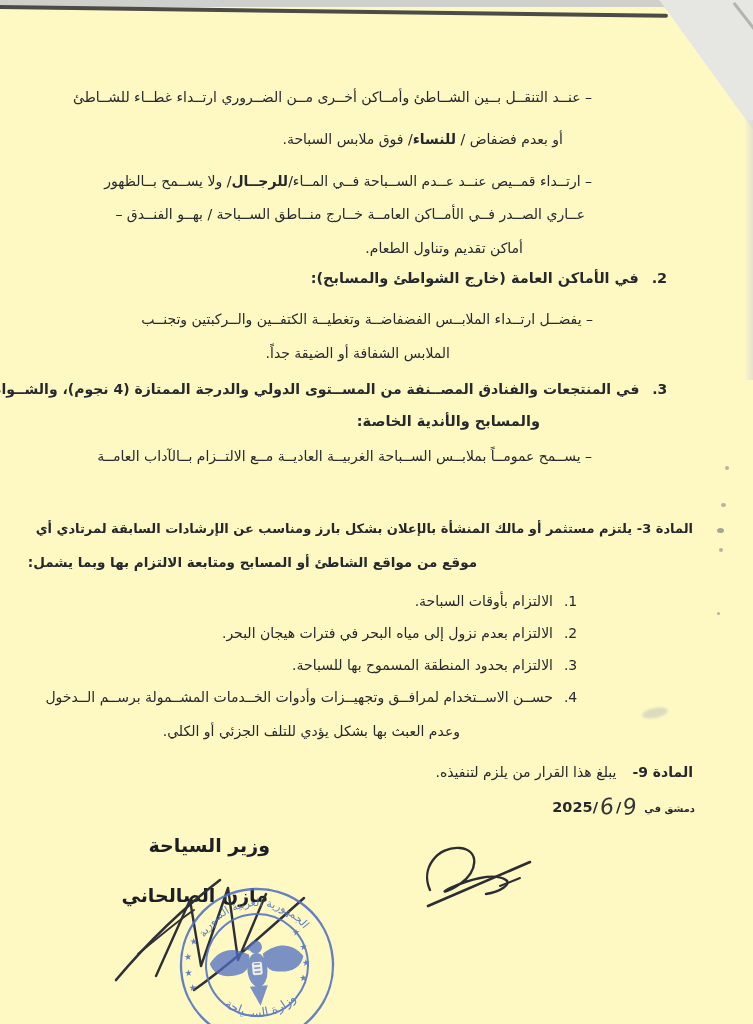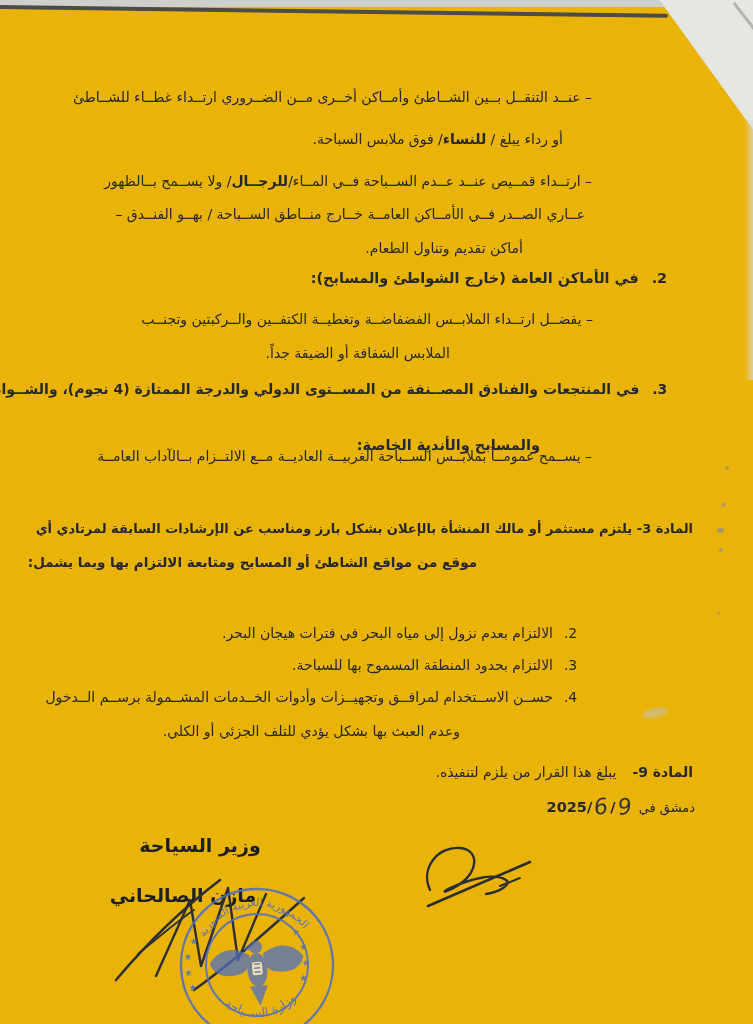--- a/index.html
+++ b/index.html
@@ -1,17 +1,17 @@
 <!DOCTYPE html>
 <html lang="ar" dir="rtl"><head>
 <meta charset="utf-8">
 <style>
   html,body{margin:0;padding:0;}
   body{width:753px;height:1024px;background:#efefec;font-family:"DejaVu Sans",sans-serif;}
-  #paper{position:relative;width:753px;height:1024px;background:#eab308;overflow:hidden;}
+  #paper{position:relative;width:753px;height:1024px;background:#fef9c3;overflow:hidden;}
 
   
   .top-strip{position:absolute;top:0;left:0;width:753px;height:7px;background:#cfcfcb;}
   .top-line{position:absolute;top:5px;left:-4px;width:672px;height:4px;background:#4b4b47;transform:rotate(0.75deg);transform-origin:left center;border-radius:2px;}
   .corner-gray{position:absolute;top:0;right:0;width:120px;height:135px;background:#e6e6e2;clip-path:polygon(100% 0,22% 0,100% 96%);}
   .corner-edge{position:absolute;top:2px;right:18px;width:3px;height:150px;background:#a8a8a2;transform:rotate(-38deg);transform-origin:top right;opacity:.8;}
   .right-band{position:absolute;top:120px;right:0;width:9px;height:260px;background:linear-gradient(to left,#d9d9d5,rgba(217,217,213,0));opacity:.7;}
   .speck{position:absolute;border-radius:50%;background:#8f8f8a;opacity:.65;}
   .smudge{position:absolute;width:26px;height:10px;border-radius:50%;background:#c2c2bd;opacity:.55;transform:rotate(-12deg);filter:blur(1px);}
 
@@ -19,27 +19,27 @@
   .line{position:absolute;height:26px;line-height:26px;white-space:nowrap;text-align:right;
         color:#26282e;font-size:14px;letter-spacing:-0.2px;}
   .bold{font-weight:bold;}
   .b-inline{font-weight:bold;}
   .num{display:inline-block;margin-inline-end:13px;}
   .num-sub{display:inline-block;margin-inline-end:11px;}
   .m-label{font-weight:bold;margin-inline-end:16px;}
 
   
   .date-line{position:absolute;height:30px;line-height:30px;white-space:nowrap;text-align:right;color:#26282e;}
-  .date-city{font-size:13px;font-weight:normal;margin-inline-start:10px;}
+  .date-city{font-size:10px;font-weight:bold;margin-inline-start:10px;}
   .date-ltr{direction:ltr;unicode-bidi:isolate;display:inline-block;}
   .date-typed{font-size:14.5px;font-weight:bold;}
   .hw{font-style:italic;font-size:22px;display:inline-block;transform:rotate(-8deg);color:#33353b;padding:0 2px;position:relative;top:2px;}
 
   
-  .sig-title{position:absolute;color:#1d1f26;font-weight:bold;font-size:19px;text-align:center;white-space:nowrap;}
+  .sig-title{position:absolute;color:#1d1f26;font-weight:bold;font-size:19px;white-space:nowrap;}
   svg{position:absolute;overflow:visible;}
   .stamp-svg{opacity:.88;transform:rotate(-5deg);}
 </style>
 </head>
 <body>
 
 <div id="paper">
 
   <div class="top-strip"></div>
   <div class="corner-gray"></div>
@@ -47,39 +47,40 @@
   <div class="top-line"></div>
   <div class="right-band"></div>
   <div class="speck" style="top:466px;right:24px;width:4px;height:4px;"></div>
   <div class="speck" style="top:503px;right:27px;width:5px;height:4px;"></div>
   <div class="speck" style="top:528px;right:29px;width:7px;height:5px;opacity:.8;"></div>
   <div class="speck" style="top:548px;right:30px;width:4px;height:4px;"></div>
   <div class="speck" style="top:612px;right:33px;width:3px;height:3px;"></div>
   <div class="smudge" style="top:708px;left:642px;"></div>
 
   <div class="line" style="top:84px;right:161px;width:530px;"><span>– عنــد التنقــل بــين الشــاطئ وأمــاكن أخــرى مــن الضــروري ارتــداء غطــاء للشــاطئ</span></div>
-  <div class="line" style="top:126px;right:190px;"><span>أو رداء يبلغ / </span><span class="b-inline">للنساء</span><span>/ فوق ملابس السباحة.</span></div>
+  <div class="line" style="top:126px;right:190px;"><span>أو بعدم فضفاض / </span><span class="b-inline">للنساء</span><span>/ فوق ملابس السباحة.</span></div>
 
   <div class="line" style="top:201px;right:168px;"><span>عــاري الصــدر فــي الأمــاكن العامــة خــارج منــاطق الســباحة / بهــو الفنــدق –</span></div>
   <div class="line" style="top:168px;right:161px;width:530px;"><span>– ارتــداء قمــيص عنــد عــدم الســباحة فــي المــاء/</span><span class="b-inline">للرجــال</span><span>/ ولا يســمح بــالظهور</span></div>
   <div class="line" style="top:235px;right:230px;"><span>أماكن تقديم وتناول الطعام.</span></div>
 
   <div class="line bold" style="top:265px;right:86px;font-size:14.5px;"><span class="num">2.</span><span>في الأماكن العامة (خارج الشواطئ والمسابح):</span></div>
 
   <div class="line" style="top:306px;right:160px;width:531px;"><span>– يفضــل ارتــداء الملابــس الفضفاضــة وتغطيــة الكتفــين والــركبتين وتجنــب</span></div>
   <div class="line" style="top:340px;right:303px;"><span>الملابس الشفافة أو الضيقة جداً.</span></div>
 
   <div class="line bold" style="top:376px;right:86px;font-size:14px;"><span class="num">3.</span><span>في المنتجعات والفنادق المصــنفة من المســتوى الدولي والدرجة الممتازة (4 نجوم)، والشــواطئ</span></div>
-  <div class="line bold" style="top:408px;right:213px;font-size:14.5px;margin-top:24px;"><span>والمسابح والأندية الخاصة:</span></div>
+  <div class="line bold" style="top:408px;right:213px;font-size:14.5px;"><span>والمسابح والأندية الخاصة:</span></div>
 
   <div class="line" style="top:443px;right:161px;width:530px;"><span>– يســمح عمومــاً بملابــس الســباحة الغربيــة العاديــة مــع الالتــزام بــالآداب العامــة</span></div>
 
   <div class="line bold" style="top:516px;right:60px;width:630px;font-size:13px;"><span>المادة 3- يلتزم مستثمر أو مالك المنشأة بالإعلان بشكل بارز ومناسب عن الإرشادات السابقة لمرتادي أي</span></div>
   <div class="line bold" style="top:549px;right:276px;font-size:13.5px;text-align:right;"><span>موقع من مواقع الشاطئ أو المسابح ومتابعة الالتزام بها وبما يشمل:</span></div>
 
+  <div class="line" style="top:588px;right:176px;"><span class="num-sub">1.</span><span>الالتزام بأوقات السباحة.</span></div>
   <div class="line" style="top:620px;right:176px;"><span class="num-sub">2.</span><span>الالتزام بعدم نزول إلى مياه البحر في فترات هيجان البحر.</span></div>
   <div class="line" style="top:652px;right:176px;"><span class="num-sub">3.</span><span>الالتزام بحدود المنطقة المسموح بها للسباحة.</span></div>
   <div class="line" style="top:684px;right:176px;width:511px;"><span class="num-sub">4.</span><span>حســن الاســتخدام لمرافــق وتجهيــزات وأدوات الخــدمات المشــمولة برســم الــدخول</span></div>
   <div class="line" style="top:718px;right:293px;"><span>وعدم العبث بها بشكل يؤدي للتلف الجزئي أو الكلي.</span></div>
 
   <div class="line" style="top:759px;right:60px;"><span class="m-label">المادة 9-</span><span>يبلغ هذا القرار من يلزم لتنفيذه.</span></div>
 
   <div class="date-line" style="top:790px;right:48px;">
     <span class="date-city">دمشق في</span>
     <span class="date-ltr"><span class="date-typed">2025/</span><span class="hw">6</span><span class="date-typed">/</span><span class="hw">9</span></span>

